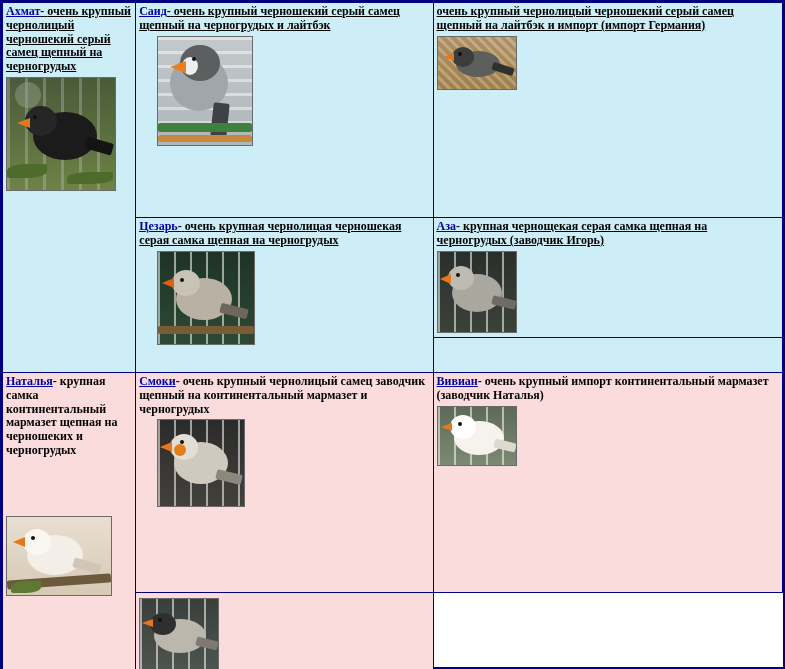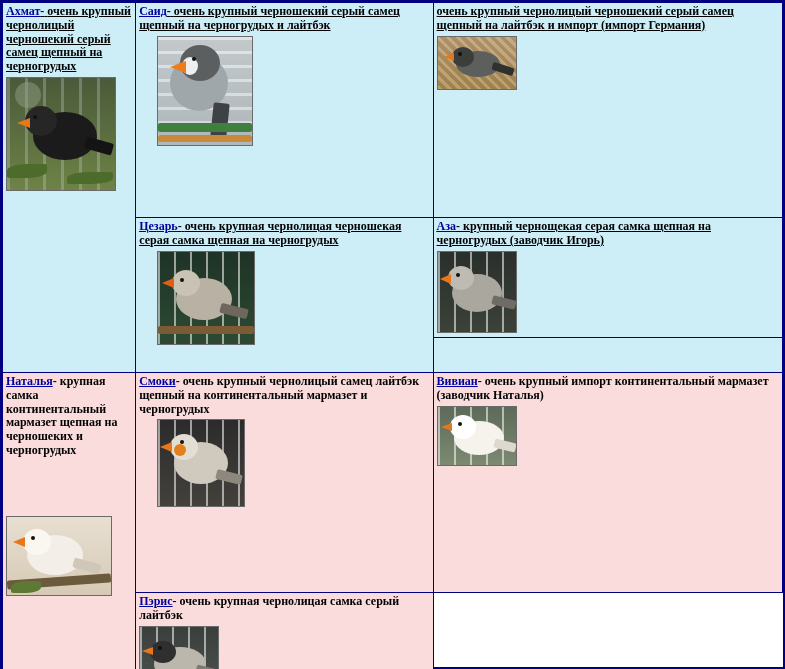--- a/index.html
+++ b/index.html
@@ -186,21 +186,21 @@
           <div class="beak" style="left:4px;top:26px;border-top:5px solid transparent;border-bottom:5px solid transparent;border-right:12px solid #e05f14;"></div>
           <div class="eye" style="left:22px;top:26px;"></div>
           <div class="tail" style="left:62px;top:54px;width:28px;height:10px;background:#6f675c;transform:rotate(14deg);"></div>
           <div class="perch" style="left:0px;top:74px;width:96px;height:8px;"></div>
         </div>
       </td>
 
       <td class="blue" style="height:115px;">
         <div class="txt">
           <span class="name">Аза</span><span class="desc">-</span>
-          <span class="desc">крупный чернощекая серая самка щепная на черногрудых (заводчик Игорь)</span>
+          <span class="desc">крупная чернощекая серая самка щепная на черногрудых (заводчик Игорь)</span>
         </div>
         <div class="photo ph" style="width:78px;height:80px;background:linear-gradient(180deg,#2a2f2b 0%,#3b4239 100%);">
           <div class="cage-bars"></div>
           <div class="body-el" style="left:14px;top:22px;width:50px;height:38px;background:#a9a79e;"></div>
           <div class="body-el" style="left:10px;top:14px;width:26px;height:24px;background:#bdbbb2;"></div>
           <div class="beak" style="left:2px;top:22px;border-top:5px solid transparent;border-bottom:5px solid transparent;border-right:11px solid #e8761c;"></div>
           <div class="eye" style="left:18px;top:21px;"></div>
           <div class="tail" style="left:54px;top:46px;width:24px;height:9px;background:#6e6c64;transform:rotate(14deg);"></div>
         </div>
       </td>
@@ -224,21 +224,21 @@
           <div class="eye" style="left:24px;top:19px;"></div>
           <div class="tail" style="left:66px;top:44px;width:28px;height:10px;background:#cfc7b8;transform:rotate(16deg);"></div>
           <div class="perch" style="left:0px;top:60px;width:104px;height:9px;background:#6b5a3c;transform:rotate(-4deg);"></div>
           <div class="leafy" style="left:4px;top:64px;width:30px;height:12px;background:#5c7a33;"></div>
         </div>
       </td>
 
       <td class="pink" style="height:215px;">
         <div class="txt">
           <span class="name">Смоки</span><span class="desc">-</span>
-          <span class="desc">очень крупный чернолицый самец лайтбэк щепный на континентальный мармазет и черногрудых</span>
+          <span class="desc">очень крупный чернолицый самец заводчик щепный на континентальный мармазет и черногрудых</span>
         </div>
         <div class="photo ph" style="width:86px;height:86px;margin-left:18px;background:linear-gradient(180deg,#2b2b2b 0%,#44413c 100%);">
           <div class="cage-bars"></div>
           <div class="body-el" style="left:16px;top:22px;width:54px;height:42px;background:#cfc9be;"></div>
           <div class="body-el" style="left:12px;top:14px;width:28px;height:26px;background:#e3ded4;"></div>
           <div class="body-el" style="left:16px;top:24px;width:12px;height:12px;background:#e3801d;"></div>
           <div class="beak" style="left:2px;top:22px;border-top:5px solid transparent;border-bottom:5px solid transparent;border-right:12px solid #e8761c;"></div>
           <div class="eye" style="left:22px;top:20px;"></div>
           <div class="tail" style="left:58px;top:52px;width:26px;height:10px;background:#8d887e;transform:rotate(14deg);"></div>
         </div>
@@ -256,24 +256,20 @@
           <div class="beak" style="left:3px;top:16px;border-top:4px solid transparent;border-bottom:4px solid transparent;border-right:11px solid #e8761c;"></div>
           <div class="eye" style="left:20px;top:15px;"></div>
           <div class="tail" style="left:56px;top:34px;width:22px;height:9px;background:#ded9d0;transform:rotate(14deg);"></div>
         </div>
       </td>
     </tr>
 
     <tr>
 
       <td class="pink" style="height:108px;">
-        <div class="txt">
-          <span class="name">Пэрис</span><span class="desc">-</span>
-          <span class="desc">очень крупная чернолицая самка серый лайтбэк</span>
-        </div>
         <div class="photo ph" style="width:78px;height:72px;background:linear-gradient(180deg,#3a3f3c 0%,#4e5550 100%);">
           <div class="cage-bars"></div>
           <div class="body-el" style="left:14px;top:20px;width:52px;height:34px;background:#bcb7ad;"></div>
           <div class="body-el" style="left:10px;top:14px;width:26px;height:22px;background:#2f2f2f;"></div>
           <div class="beak" style="left:2px;top:20px;border-top:4px solid transparent;border-bottom:4px solid transparent;border-right:11px solid #e8761c;"></div>
           <div class="eye" style="left:18px;top:19px;"></div>
           <div class="tail" style="left:56px;top:40px;width:22px;height:9px;background:#7f7a71;transform:rotate(14deg);"></div>
         </div>
       </td>
     </tr>

